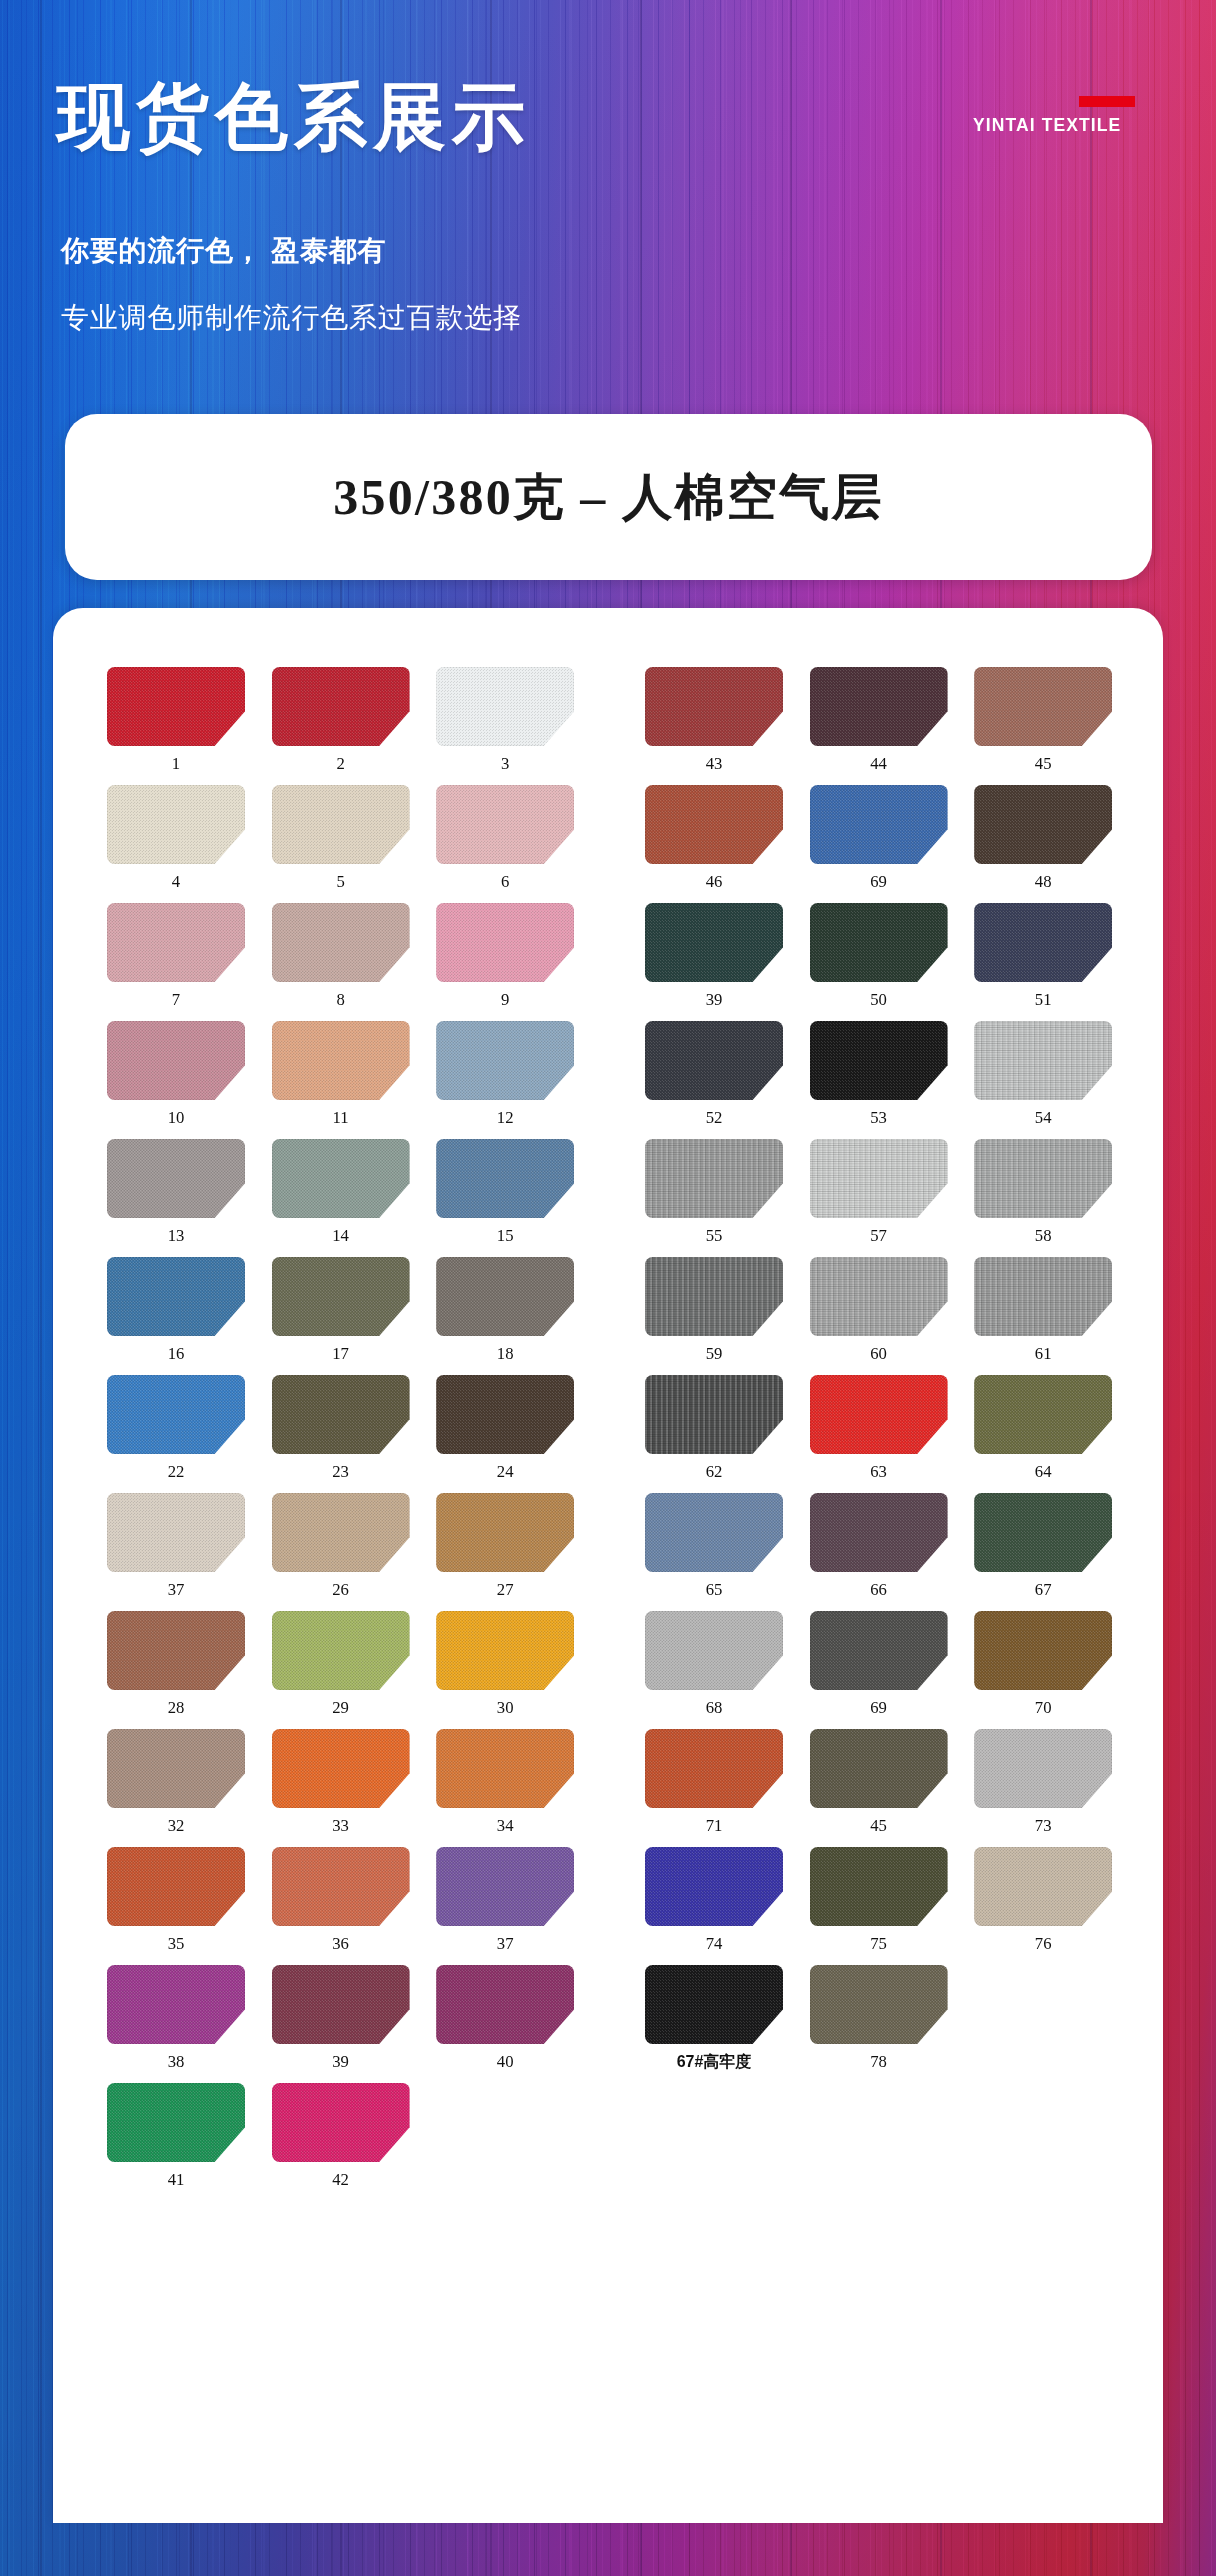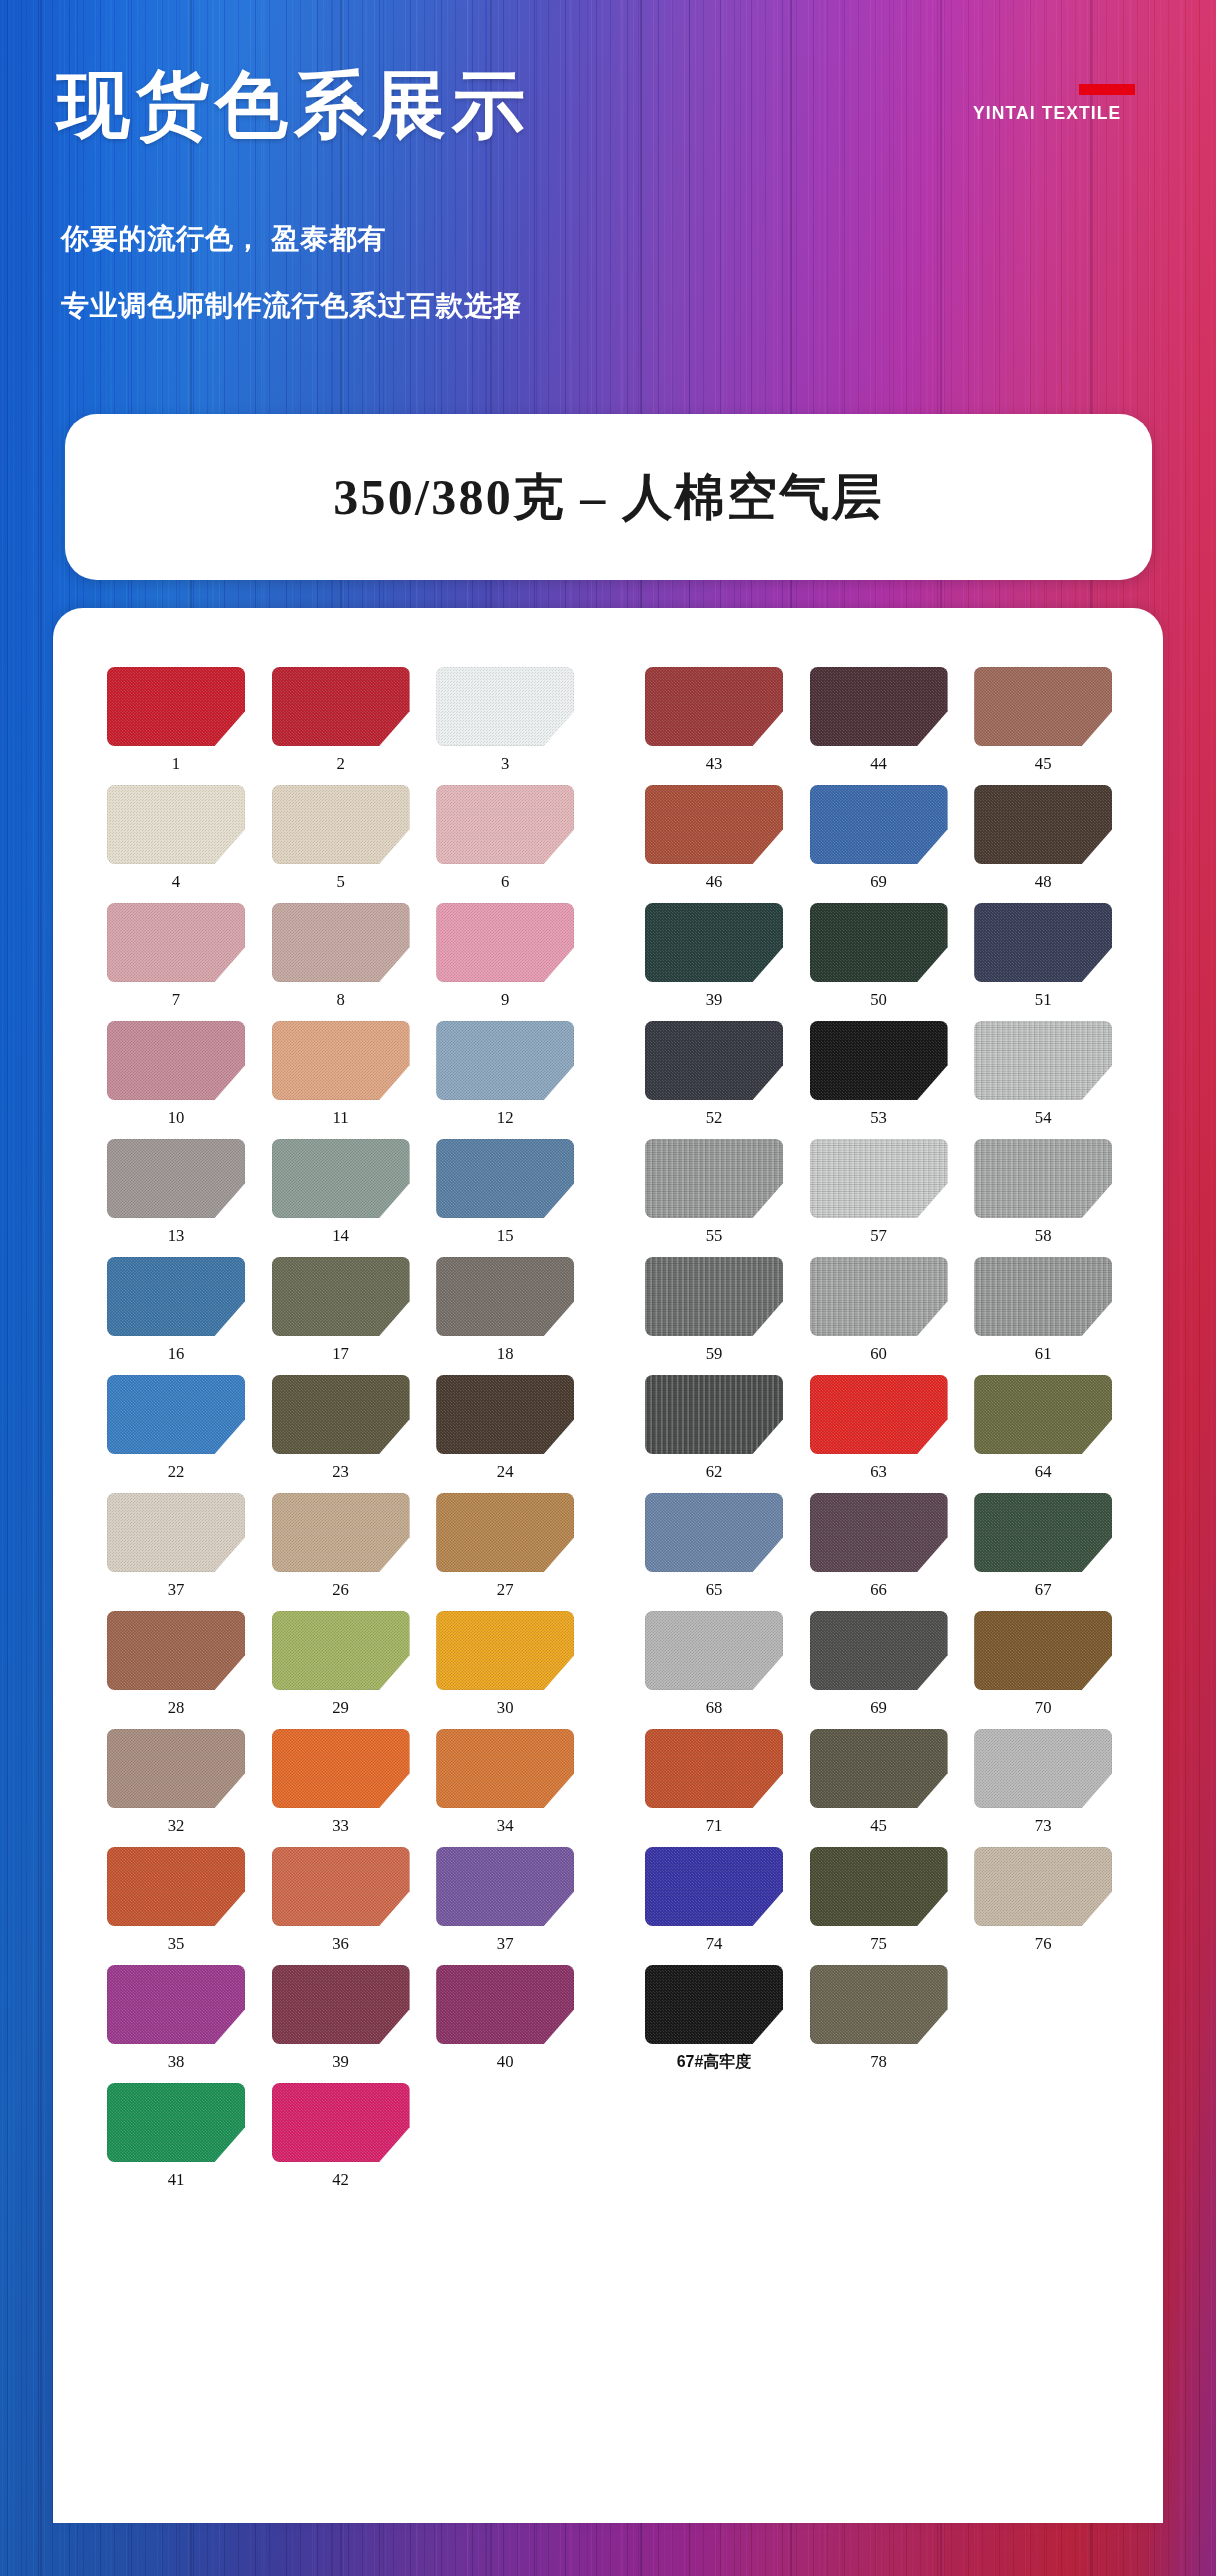--- a/index.html
+++ b/index.html
@@ -97,21 +97,21 @@
         rgba(0,0,0,0.00) 100px,
         rgba(255,255,255,0.10) 100px,
         rgba(255,255,255,0.10) 100px,
         rgba(0,0,0,0.00) 100px,
         rgba(0,0,0,0.00) 150px);
   }
 
   
   .header {
     position: absolute;
-    top: 0; left: 0;
+    top: 12px; left: 0;
     width: 1216px;
     height: 380px;
   }
   .main-title {
     position: absolute;
     left: 57px;
     top: 67px;
     font-size: 73px;
     font-weight: bold;
     color: #ffffff;
@@ -128,21 +128,21 @@
     font-weight: bold;
     color: #ffffff;
     letter-spacing: 0.8px;
     white-space: nowrap;
   }
   .sub-line2 {
     position: absolute;
     left: 61px;
     top: 287px;
     font-size: 28px;
-    font-weight: bold;
+    font-weight: normal;
     color: #ffffff;
     letter-spacing: 0.8px;
     white-space: nowrap;
   }
 
   .logo {
     position: absolute;
     right: 76px;
     top: 84px;
     width: 167px;

